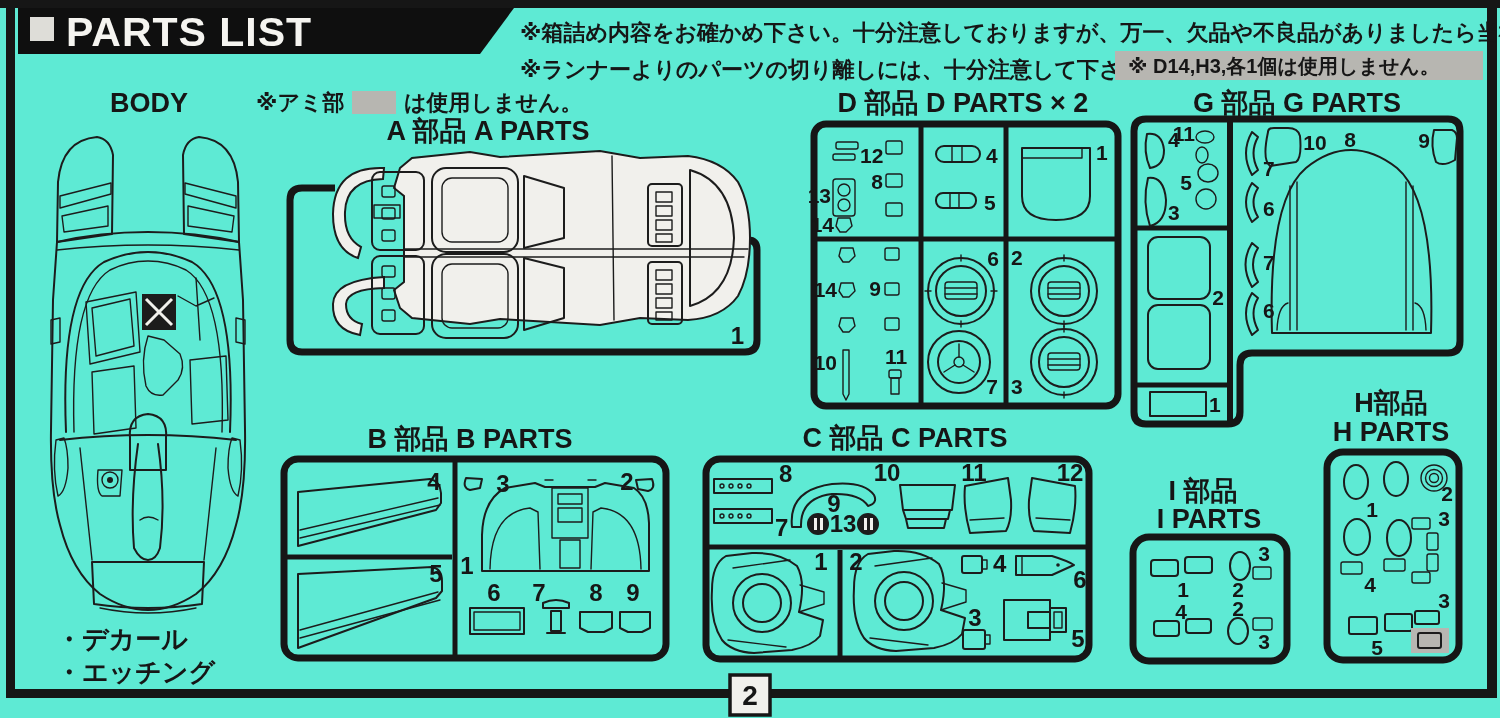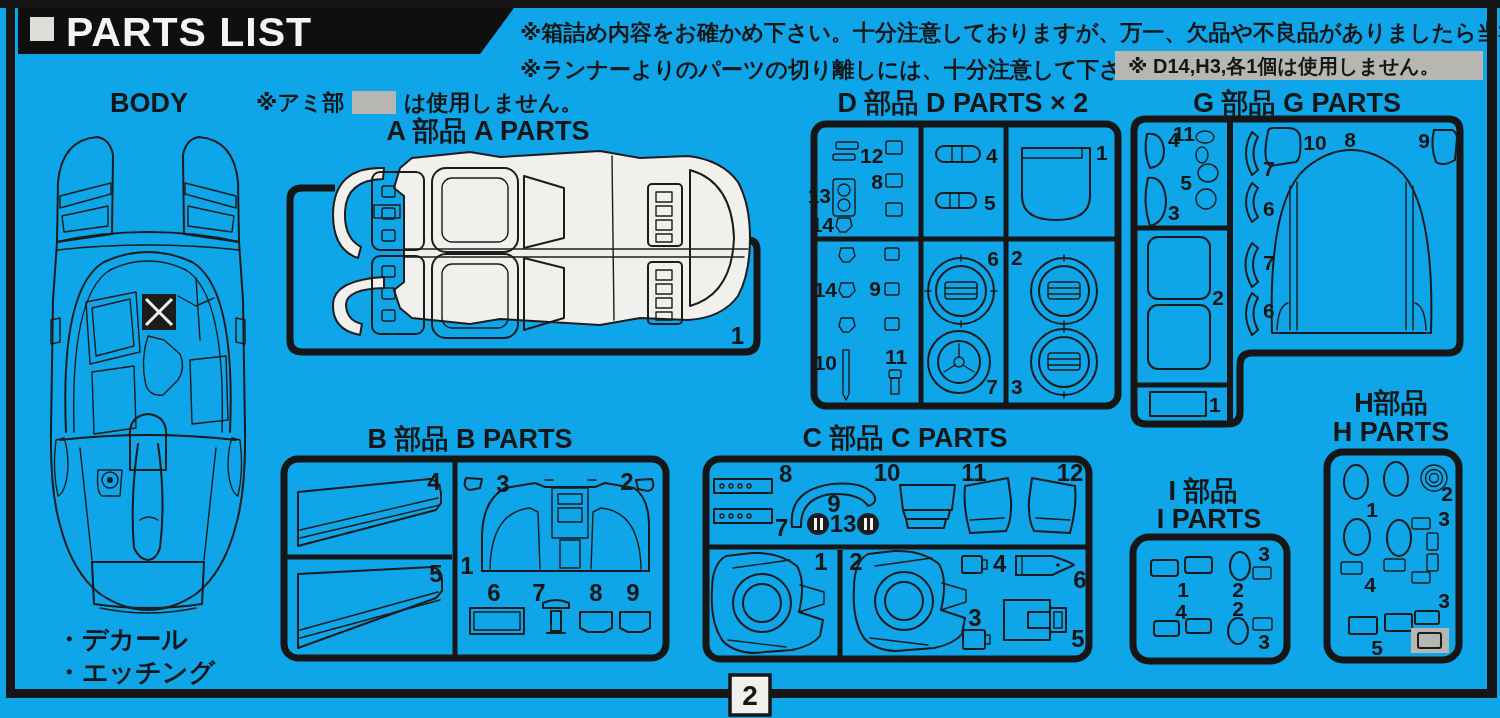--- a/index.html
+++ b/index.html
@@ -1,16 +1,16 @@
 <!DOCTYPE html>
 <html><head>
 <meta charset="utf-8">
 <style>
   html,body{margin:0;padding:0;background:#d8d7d2;}
-  .sheet{position:relative;width:1500px;height:718px;background:#0ea5e9;overflow:hidden;
+  .sheet{position:relative;width:1500px;height:718px;background:#5eead4;overflow:hidden;
          font-family:"Liberation Sans","DejaVu Sans",sans-serif;}
   svg{display:block;}
   .ln{fill:none;stroke:#1c1c1c;stroke-width:2;stroke-linecap:round;stroke-linejoin:round;}
   .thin{stroke-width:1.4;}
   .fillp{fill:#f1f0ec;}
   .box{fill:none;stroke:#161616;stroke-width:7;stroke-linejoin:round;stroke-linecap:butt;}
   .div5{stroke:#161616;stroke-width:5;}
   .div6{stroke:#161616;stroke-width:6;}
   text{fill:#161616;font-family:"Liberation Sans","DejaVu Sans",sans-serif;}
   .num{font-size:24px;font-weight:700;}

